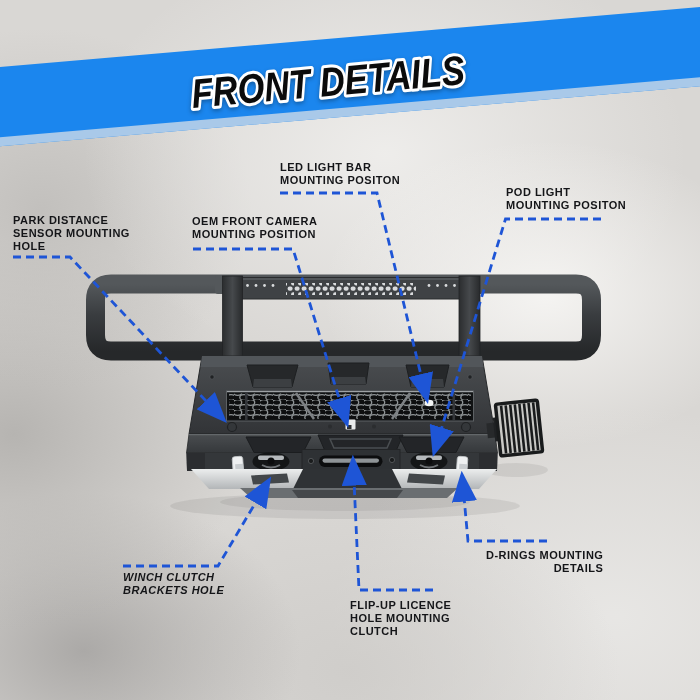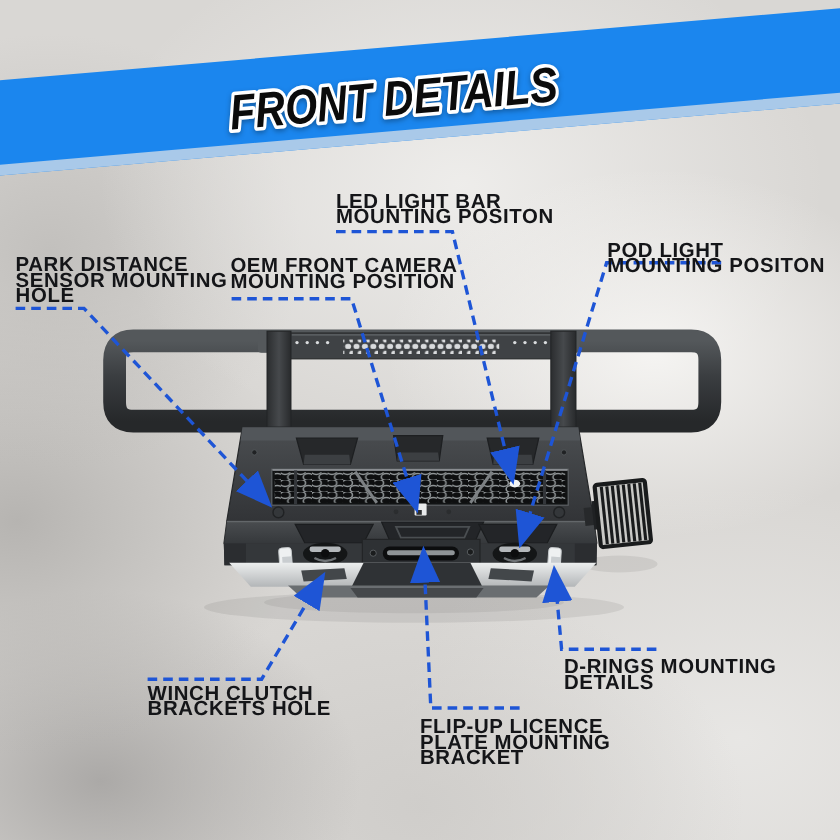--- a/index.html
+++ b/index.html
@@ -13,21 +13,21 @@
       radial-gradient(300px 220px at 12% 93%, rgba(166,164,162,.9), rgba(166,164,162,0) 72%),
       radial-gradient(360px 240px at 50% 96%, rgba(205,203,200,.8), rgba(205,203,200,0) 75%),
       radial-gradient(380px 280px at 88% 88%, rgba(233,232,230,.9), rgba(233,232,230,0) 75%),
       #d9d7d4;}
   .ribbon{position:absolute;left:-12px;top:68px;width:745px;height:70px;
     background:#1b86ee;border-bottom:9px solid #a9c9e9;
     transform-origin:0 0;transform:rotate(-4.9deg);}
   .banner-svg{position:absolute;left:0;top:0;pointer-events:none;
     filter:drop-shadow(0 2px 2px rgba(0,0,0,.30));}
   .scene{position:absolute;left:0;top:0;}
-  .label{position:absolute;color:#141518;font-weight:bold;font-size:17px;
+  .label{position:absolute;color:#141518;font-weight:bold;font-size:11px;
     line-height:13px;letter-spacing:.5px;white-space:nowrap;}
 </style>
 </head>
 <body>
 
 <div class="stage">
 
   <div class="ribbon"></div>
 
   <svg class="banner-svg" width="700" height="160" viewBox="0 0 700 160">
@@ -236,34 +236,34 @@
   <div class="label" style="left:192px;top:215px;">
     <div>OEM FRONT CAMERA</div>
     <div>MOUNTING POSITION</div>
   </div>
 
   <div class="label" style="left:280px;top:161px;">
     <div>LED LIGHT BAR</div>
     <div>MOUNTING POSITON</div>
   </div>
 
-  <div class="label" style="left:506px;top:186px;margin-top:16px;">
+  <div class="label" style="left:506px;top:186px;">
     <div>POD LIGHT</div>
     <div>MOUNTING POSITON</div>
   </div>
 
-  <div class="label" style="left:123px;top:571px;">
+  <div class="label" style="left:123px;top:571px;font-style:italic;">
     <div>WINCH CLUTCH</div>
     <div>BRACKETS HOLE</div>
   </div>
 
   <div class="label" style="left:350px;top:599px;">
     <div>FLIP-UP LICENCE</div>
-    <div>PLATE MOUNTING</div>
-    <div>BRACKET</div>
-  </div>
-
-  <div class="label" style="left:470px;top:549px;">
+    <div>HOLE MOUNTING</div>
+    <div>CLUTCH</div>
+  </div>
+
+  <div class="label" style="left:486px;top:549px;text-align:right;">
     <div>D-RINGS MOUNTING</div>
     <div>DETAILS</div>
   </div>
 
 </div>
 
 </body></html>

